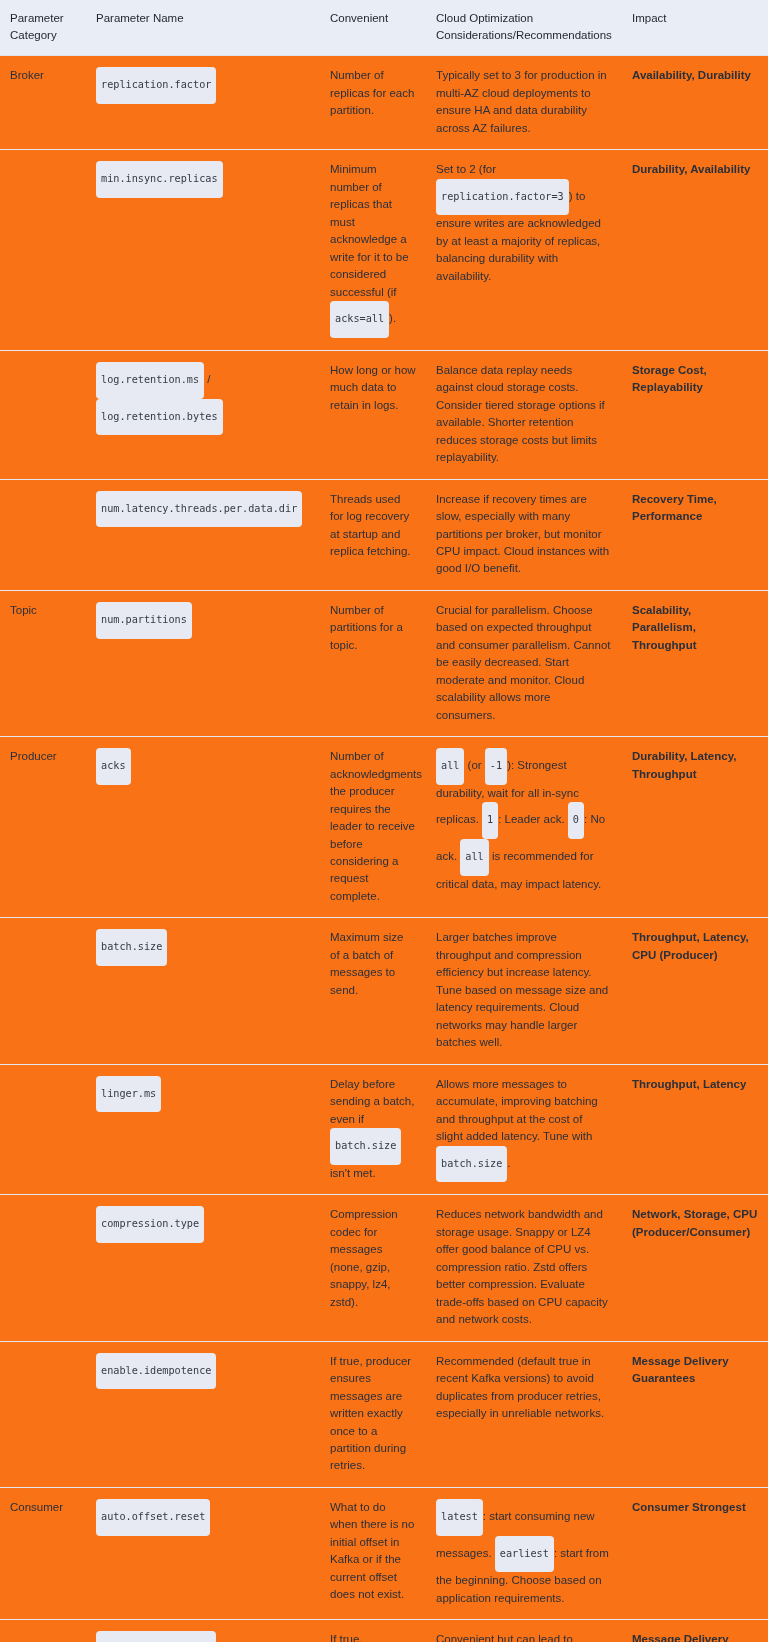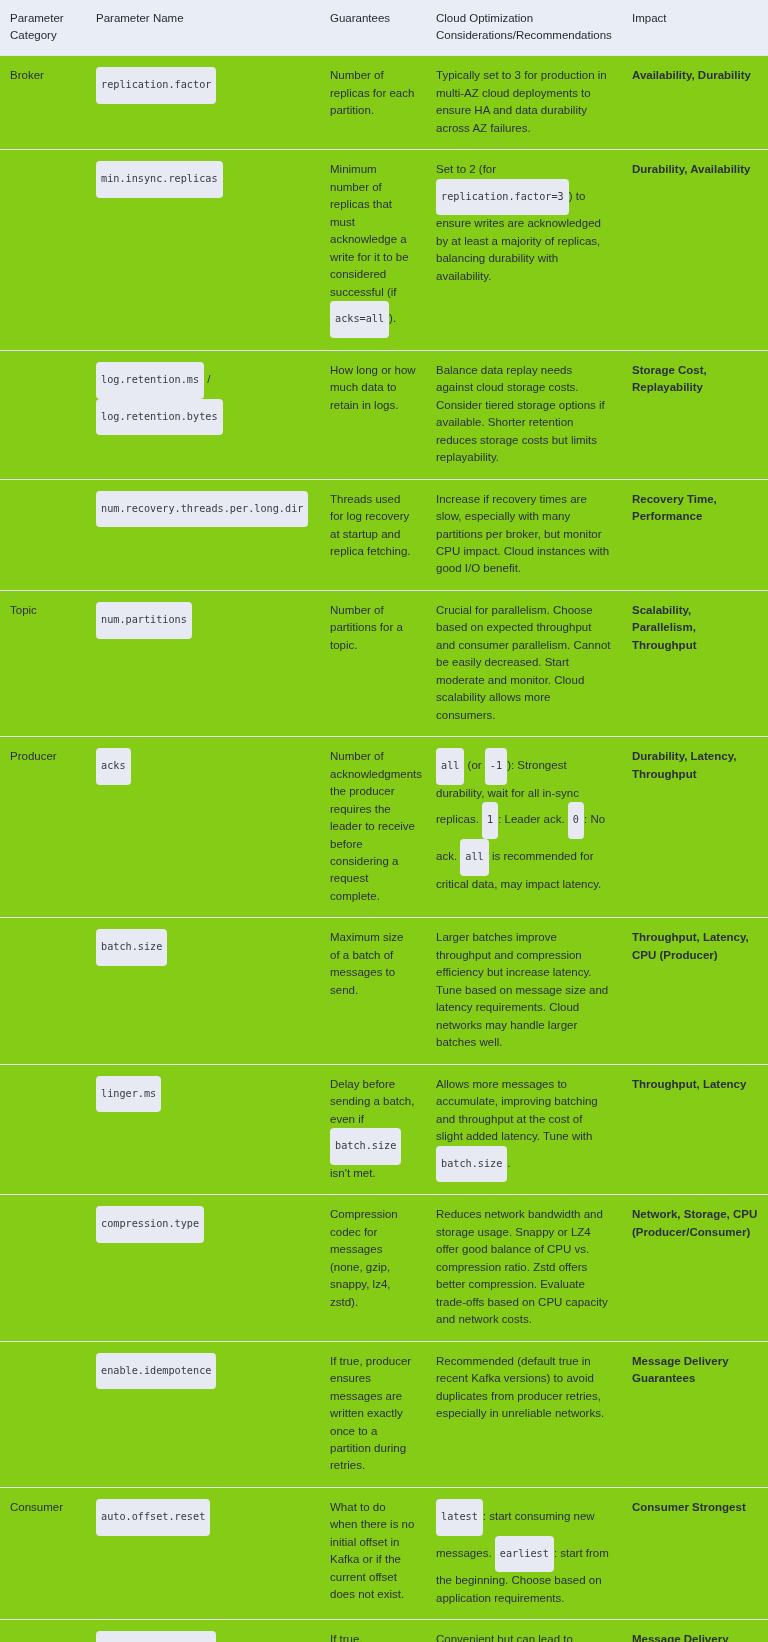--- a/index.html
+++ b/index.html
@@ -37,21 +37,21 @@
     border: 0;
     margin-top: 19px;
   }
   table.param-table tbody td {
     vertical-align: top;
     font-size: 11.5px;
     line-height: 1.52;
     color: #2a2f3a;
     padding: 11px 10px 12px 10px;
     border-top: 1px solid #e4e8f0;
-    background: #84cc16;
+    background: #f97316;
   }
   table.param-table tbody tr:first-child td {
     border-top: 1px solid #dfe4ee;
   }
   
   col.c-cat   { width: 86px; }
   col.c-name  { width: 234px; }
   col.c-desc  { width: 106px; }
   col.c-cloud { width: 196px; }
   col.c-imp   { width: 146px; }
@@ -90,21 +90,21 @@
         <col class="c-cloud">
         <col class="c-imp">
     </colgroup>
     <thead>
       <tr>
         <th>
           <span>Parameter</span><br>
           <span>Category</span>
         </th>
         <th>Parameter Name</th>
-        <th>Guarantees</th>
+        <th>Convenient</th>
         <th>
           <span>Cloud Optimization</span><br>
           <span>Considerations/Recommendations</span>
         </th>
         <th>Impact</th>
       </tr>
     </thead>
     <tbody id="tbody">
         <tr>
           <td class="cat">Broker</td>
@@ -122,21 +122,21 @@
         </tr>
         <tr>
           <td class="cat"></td>
           <td class="pname"><code class="code">log.retention.ms</code><span> / </span><code class="code">log.retention.bytes</code></td>
           <td class="desc"><span>How long or how much data to retain in logs.</span></td>
           <td class="cloud"><span>Balance data replay needs against cloud storage costs. Consider tiered storage options if available. Shorter retention reduces storage costs but limits replayability.</span></td>
           <td class="impact">Storage Cost, Replayability</td>
         </tr>
         <tr>
           <td class="cat"></td>
-          <td class="pname"><code class="code">num.recovery.threads.per.long.dir</code></td>
+          <td class="pname"><code class="code">num.latency.threads.per.data.dir</code></td>
           <td class="desc"><span>Threads used for log recovery at startup and replica fetching.</span></td>
           <td class="cloud"><span>Increase if recovery times are slow, especially with many partitions per broker, but monitor CPU impact. Cloud instances with good I/O benefit.</span></td>
           <td class="impact">Recovery Time, Performance</td>
         </tr>
         <tr>
           <td class="cat">Topic</td>
           <td class="pname"><code class="code">num.partitions</code></td>
           <td class="desc"><span>Number of partitions for a topic.</span></td>
           <td class="cloud"><span>Crucial for parallelism. Choose based on expected throughput and consumer parallelism. Cannot be easily decreased. Start moderate and monitor. Cloud scalability allows more consumers.</span></td>
           <td class="impact">Scalability, Parallelism, Throughput</td>

